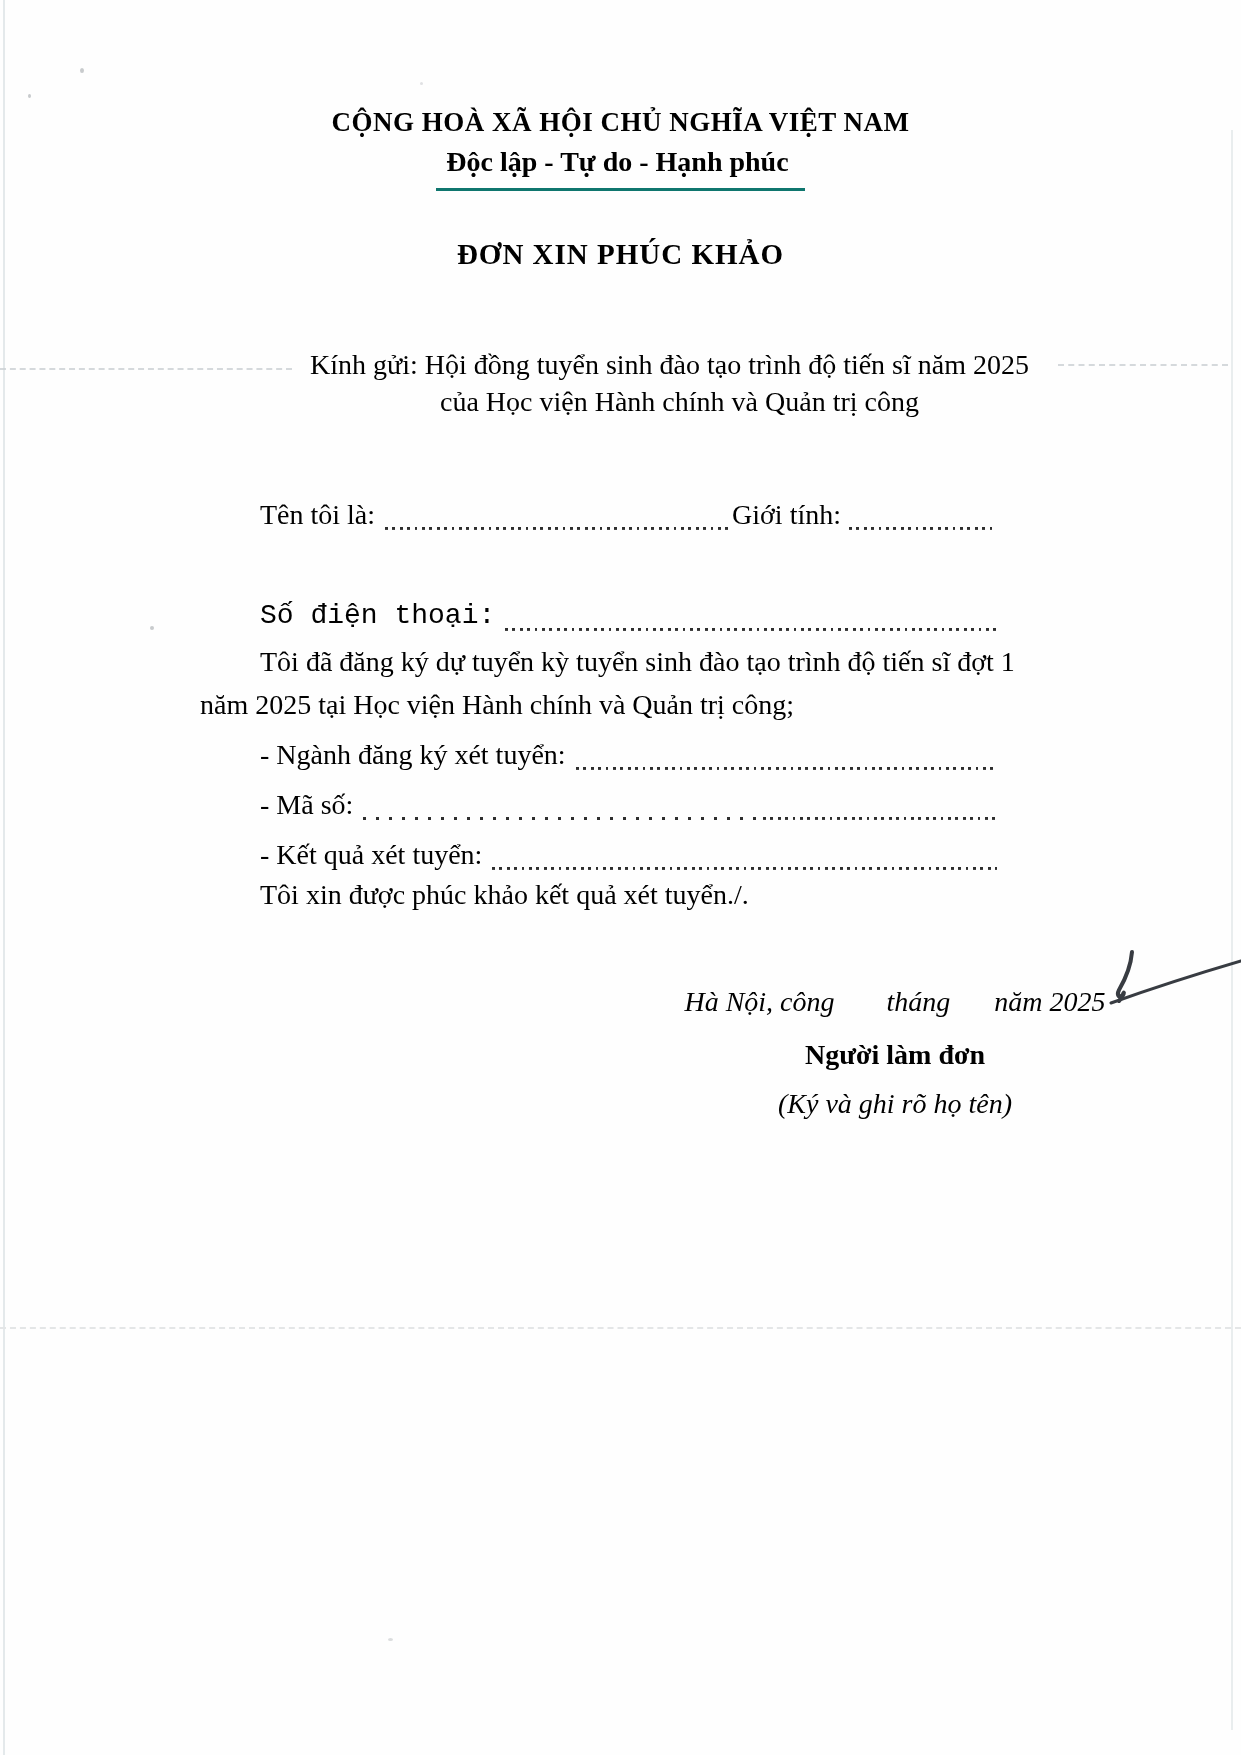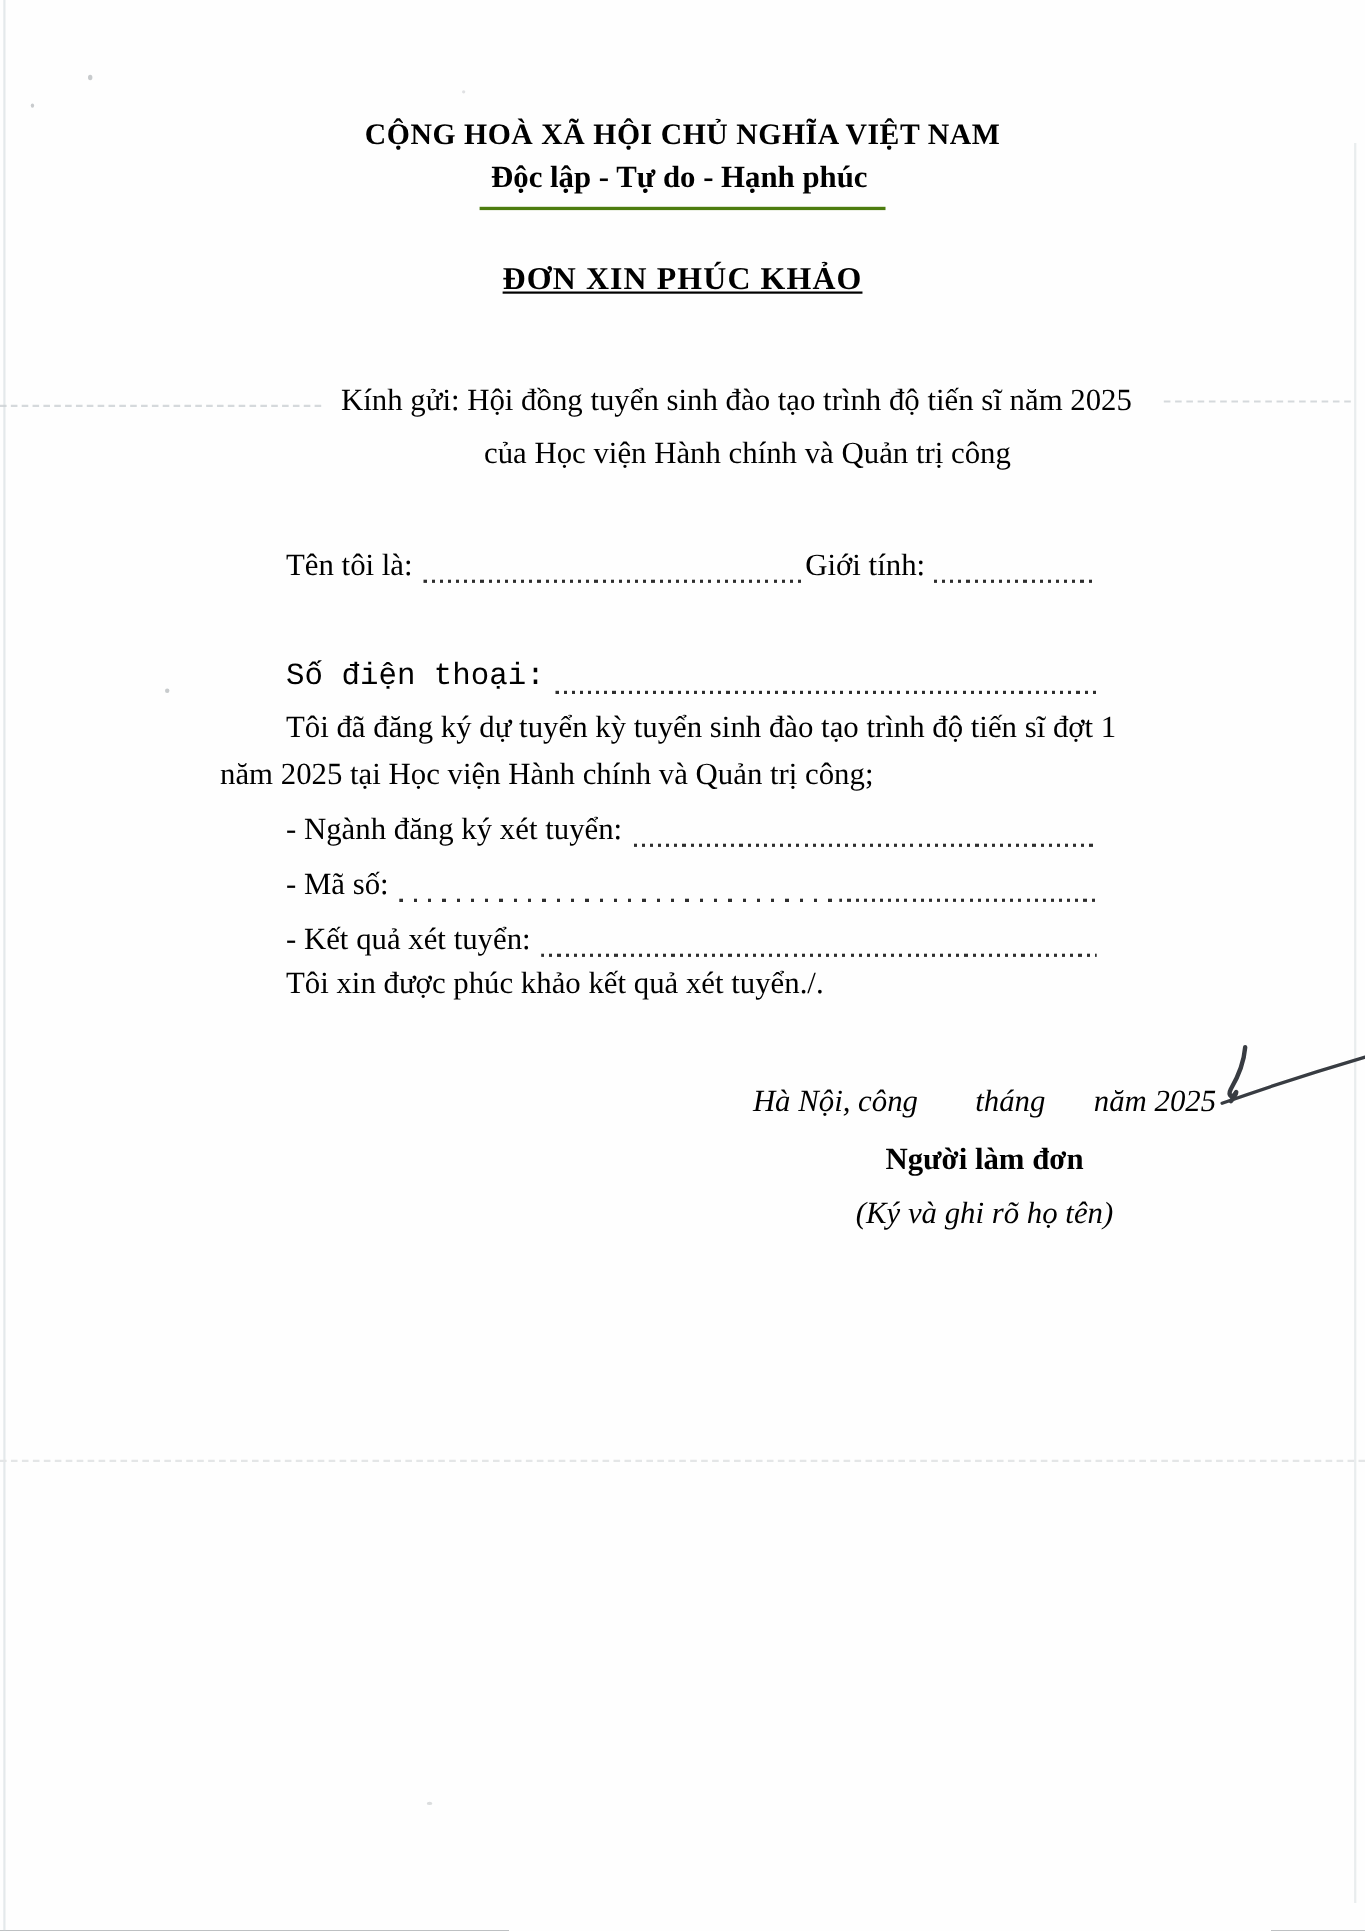--- a/index.html
+++ b/index.html
@@ -13,24 +13,24 @@
     color:#000000;
   }
   .line { position:absolute; line-height:44px; font-size:28px; white-space:nowrap; }
   .centered { left:0; width:1241px; text-align:center; }
   .bold { font-weight:bold; }
 
   .nat-line1 { font-size:27px; letter-spacing:0.5px; }
   .motto-underline {
     display:inline-block;
     padding:0 16px 4px 10px;
-    border-bottom:3px solid #4d7c0f;
+    border-bottom:3px solid #0f766e;
     font-size:28px; font-weight:bold;
   }
-  .doc-title { font-size:29px; font-weight:bold; letter-spacing:1px;text-decoration:underline; }
+  .doc-title { font-size:29px; font-weight:bold; letter-spacing:1px; }
 
   .row {
     position:absolute; left:205px; width:800px;
     box-sizing:border-box; padding-left:55px; padding-right:8px;
     display:flex; align-items:stretch;
     line-height:44px; font-size:28px; white-space:nowrap;
   }
   .row .lbl { padding-right:10px; }
   .row .lbl-mid { padding-left:2px; padding-right:8px; }
   .dots {
@@ -78,21 +78,21 @@
   <div class="speck" style="left:388px; top:1638px; width:5px; height:3px; opacity:.35;"></div>
 
   <div class="line centered bold nat-line1" style="top:100px;">CỘNG HOÀ XÃ HỘI CHỦ NGHĨA VIỆT NAM</div>
   <div class="line centered" style="top:140px;">
     <span class="motto-underline">Độc lập - Tự do - Hạnh phúc</span>
   </div>
 
   <div class="line centered doc-title" style="top:232px;">ĐƠN XIN PHÚC KHẢO</div>
 
   <div class="line" style="left:310px; top:343px;">Kính gửi: Hội đồng tuyển sinh đào tạo trình độ tiến sĩ năm 2025</div>
-  <div class="line" style="left:440px; top:391px;">của Học viện Hành chính và Quản trị công</div>
+  <div class="line" style="left:440px; top:380px;">của Học viện Hành chính và Quản trị công</div>
 
   <div class="row" style="top:493px;">
     <span class="lbl">Tên tôi là:</span>
     <span class="dots"></span>
     <span class="lbl-mid">Giới tính:</span>
     <span class="dots dots-end"></span>
   </div>
 
 
   <div class="row" style="top:594px;font-family:Liberation Mono, monospace;">

